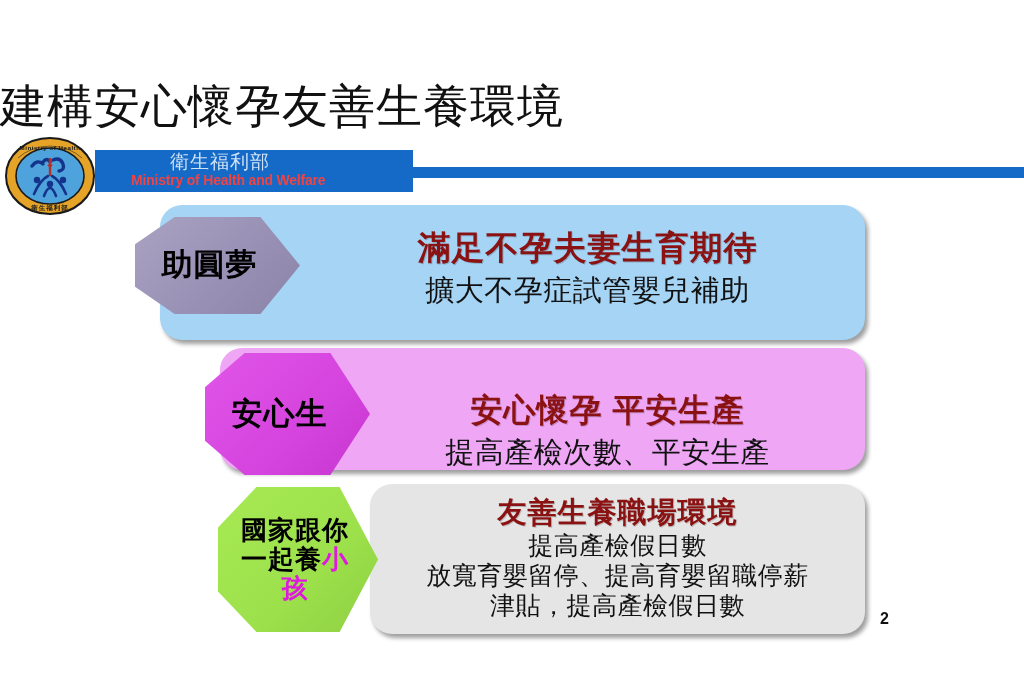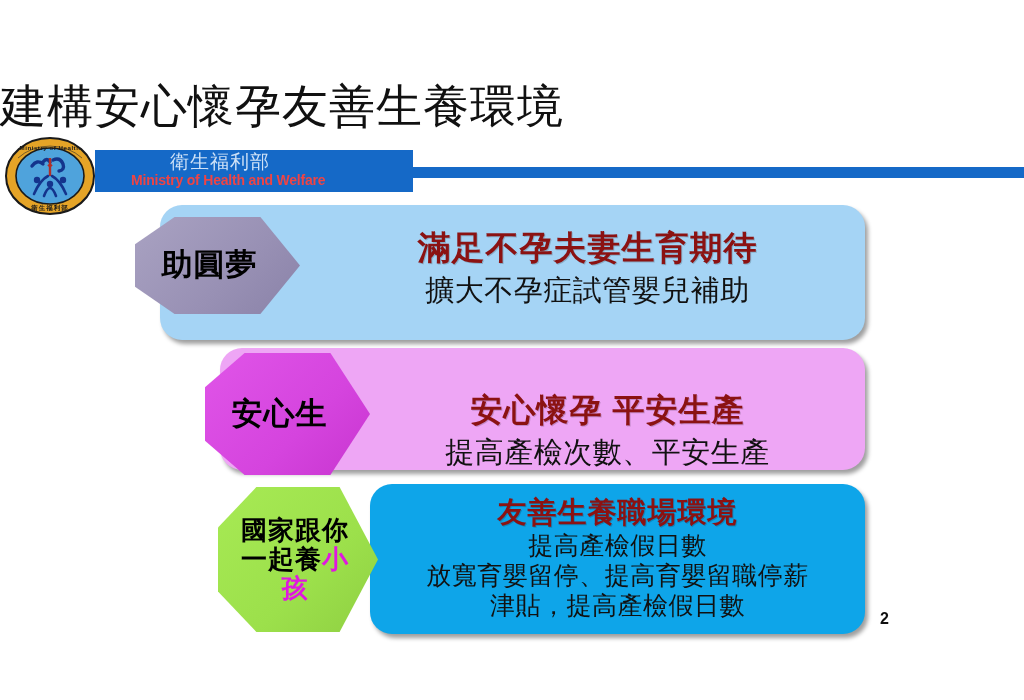--- a/index.html
+++ b/index.html
@@ -151,21 +151,21 @@
   #row2-sub  { font-size: 29px; line-height: 42px; }
   #row2-hex {
     left: 205px; top: 353px; width: 165px; height: 122px;
     background: linear-gradient(135deg, #E055E8 0%, #D544DE 60%, #C835D0 100%);
   }
   #row2-hex .hex-label { font-size: 31px; margin-right: 16px; }
 
   
   #row3-bar {
     left: 370px; top: 484px; width: 495px; height: 150px;
-    background: #0ea5e9;
+    background: #e5e5e5;
   }
   #row3-texts { top: 10px; padding-left: 0px; }
   #row3-head { font-size: 29px; line-height: 36px; }
   #row3-sub  { font-size: 25px; line-height: 30px; }
   #row3-hex {
     left: 218px; top: 487px; width: 160px; height: 145px;
     background: linear-gradient(135deg, #A7EA54 0%, #9CE04B 60%, #8FD042 100%);
   }
   #row3-hex .hex-label {
     font-size: 26px; line-height: 1.12; margin-right: 6px;

